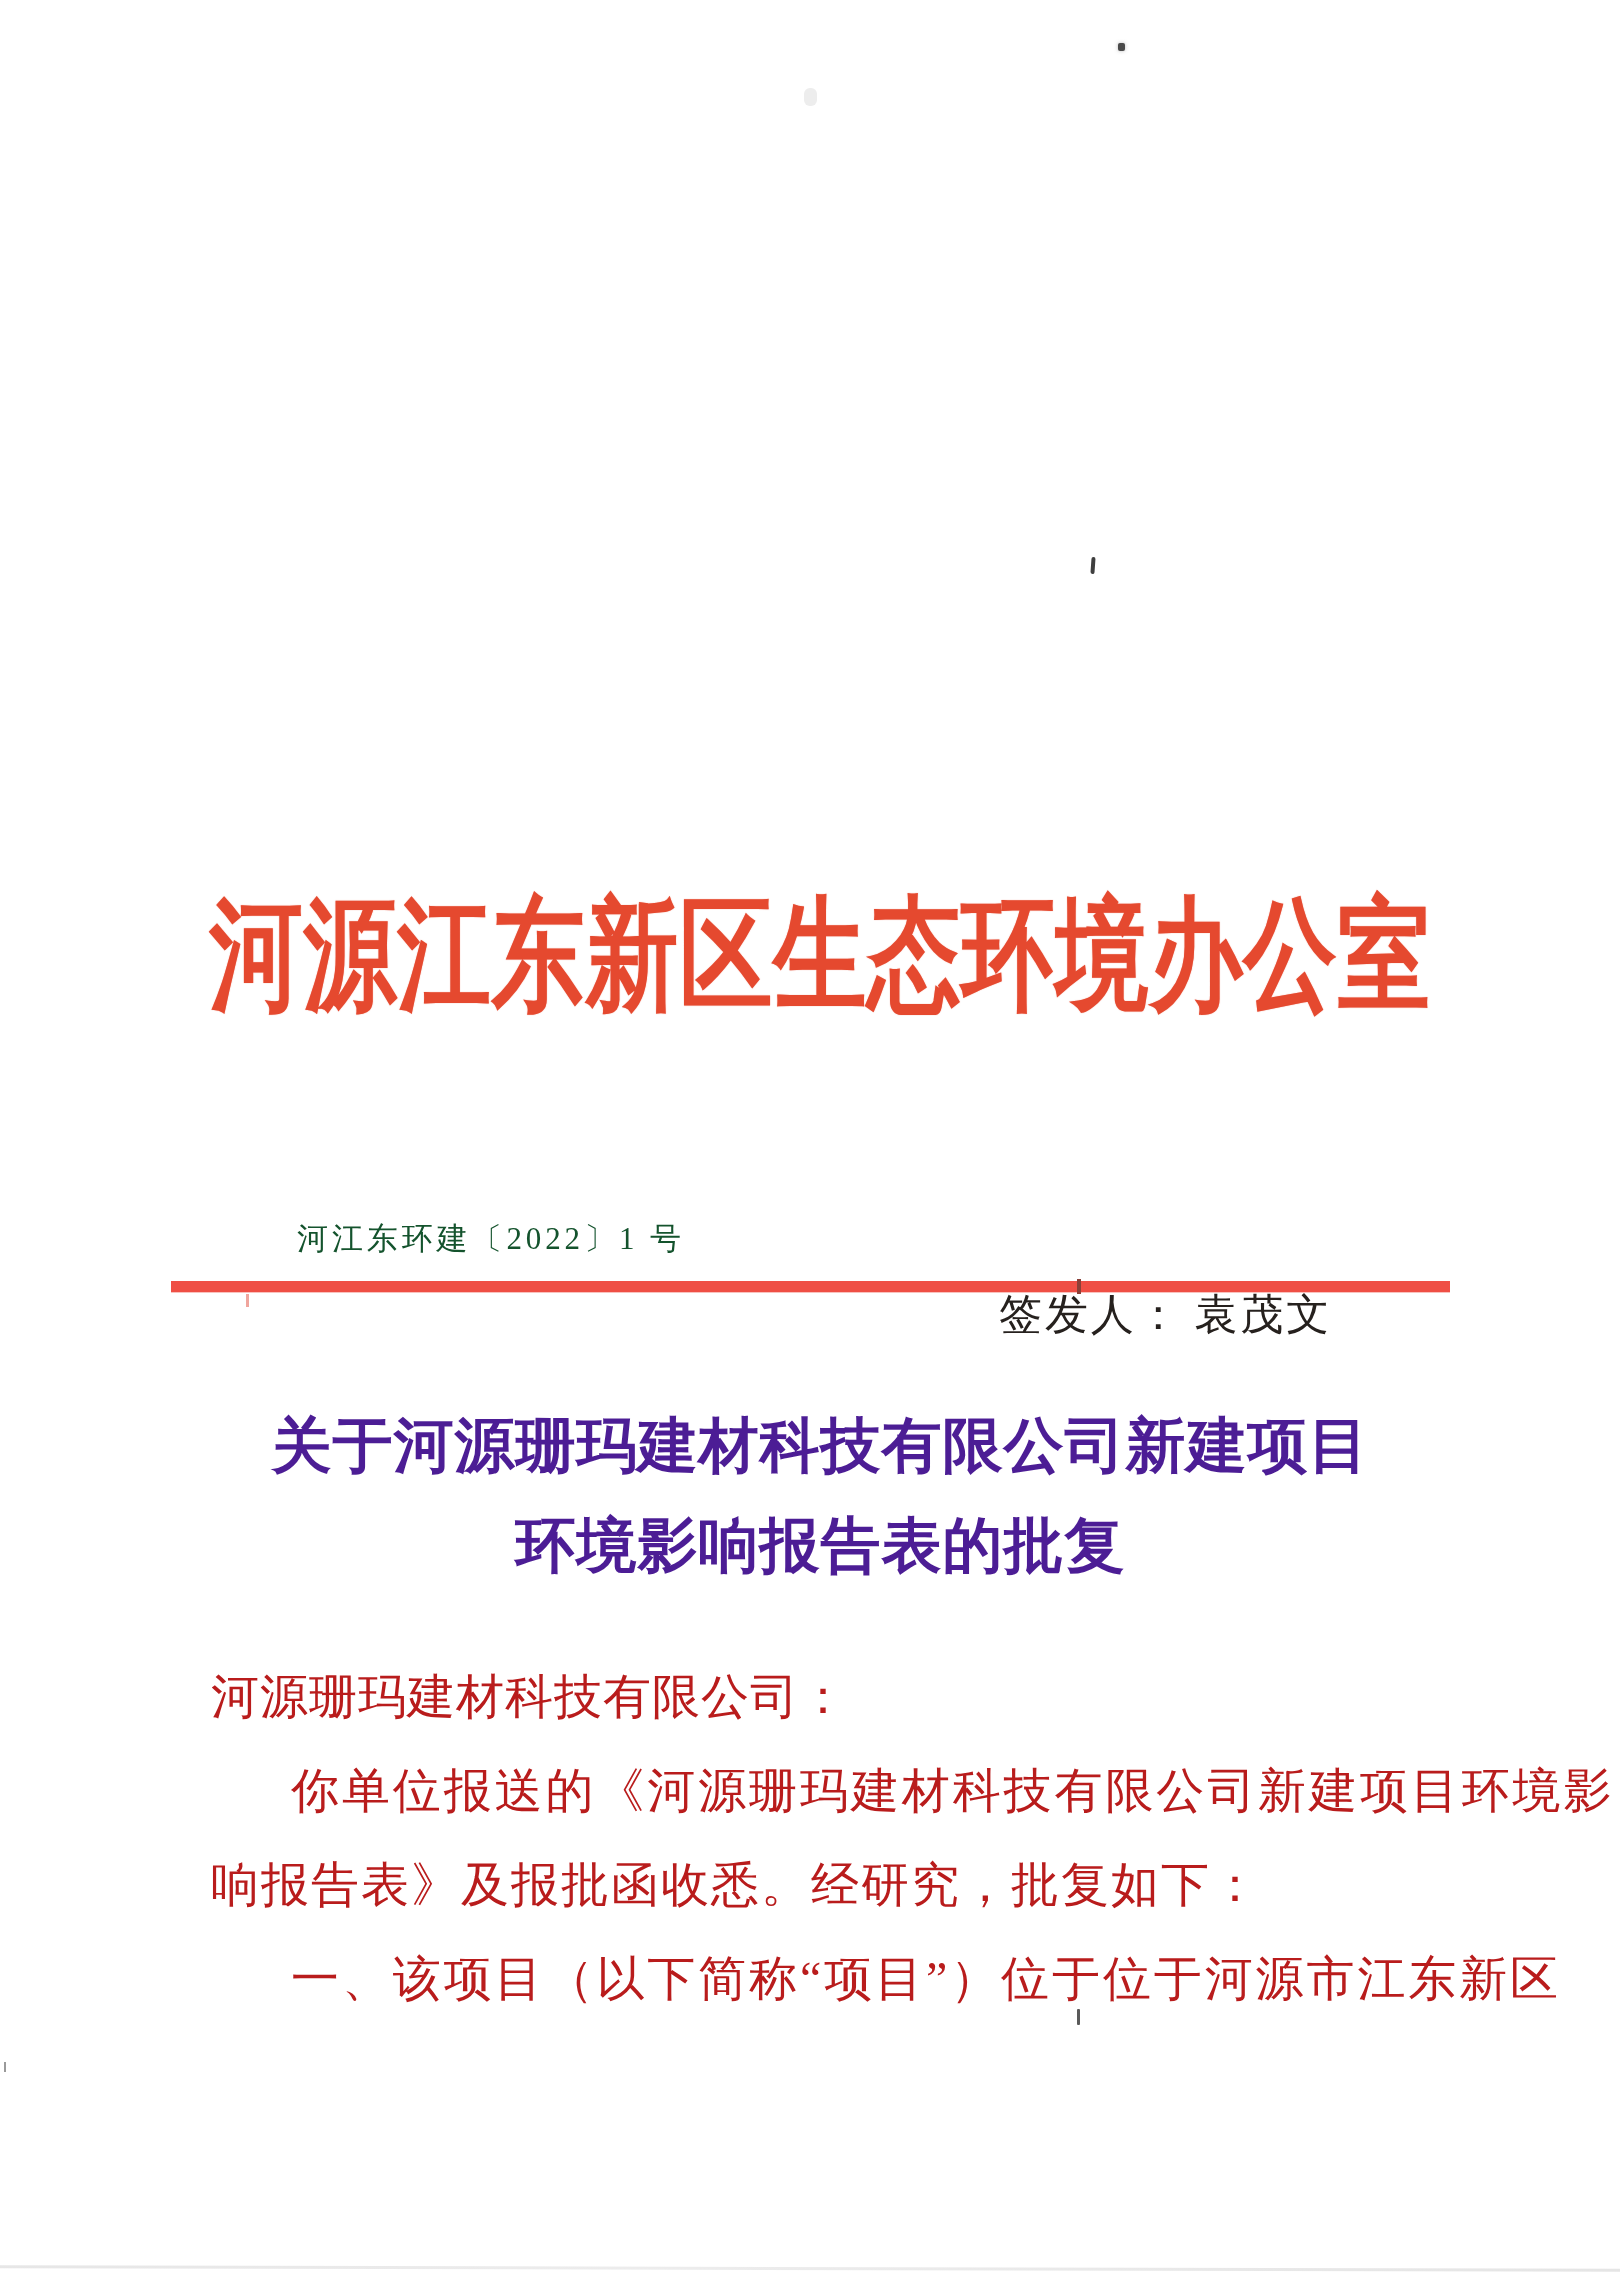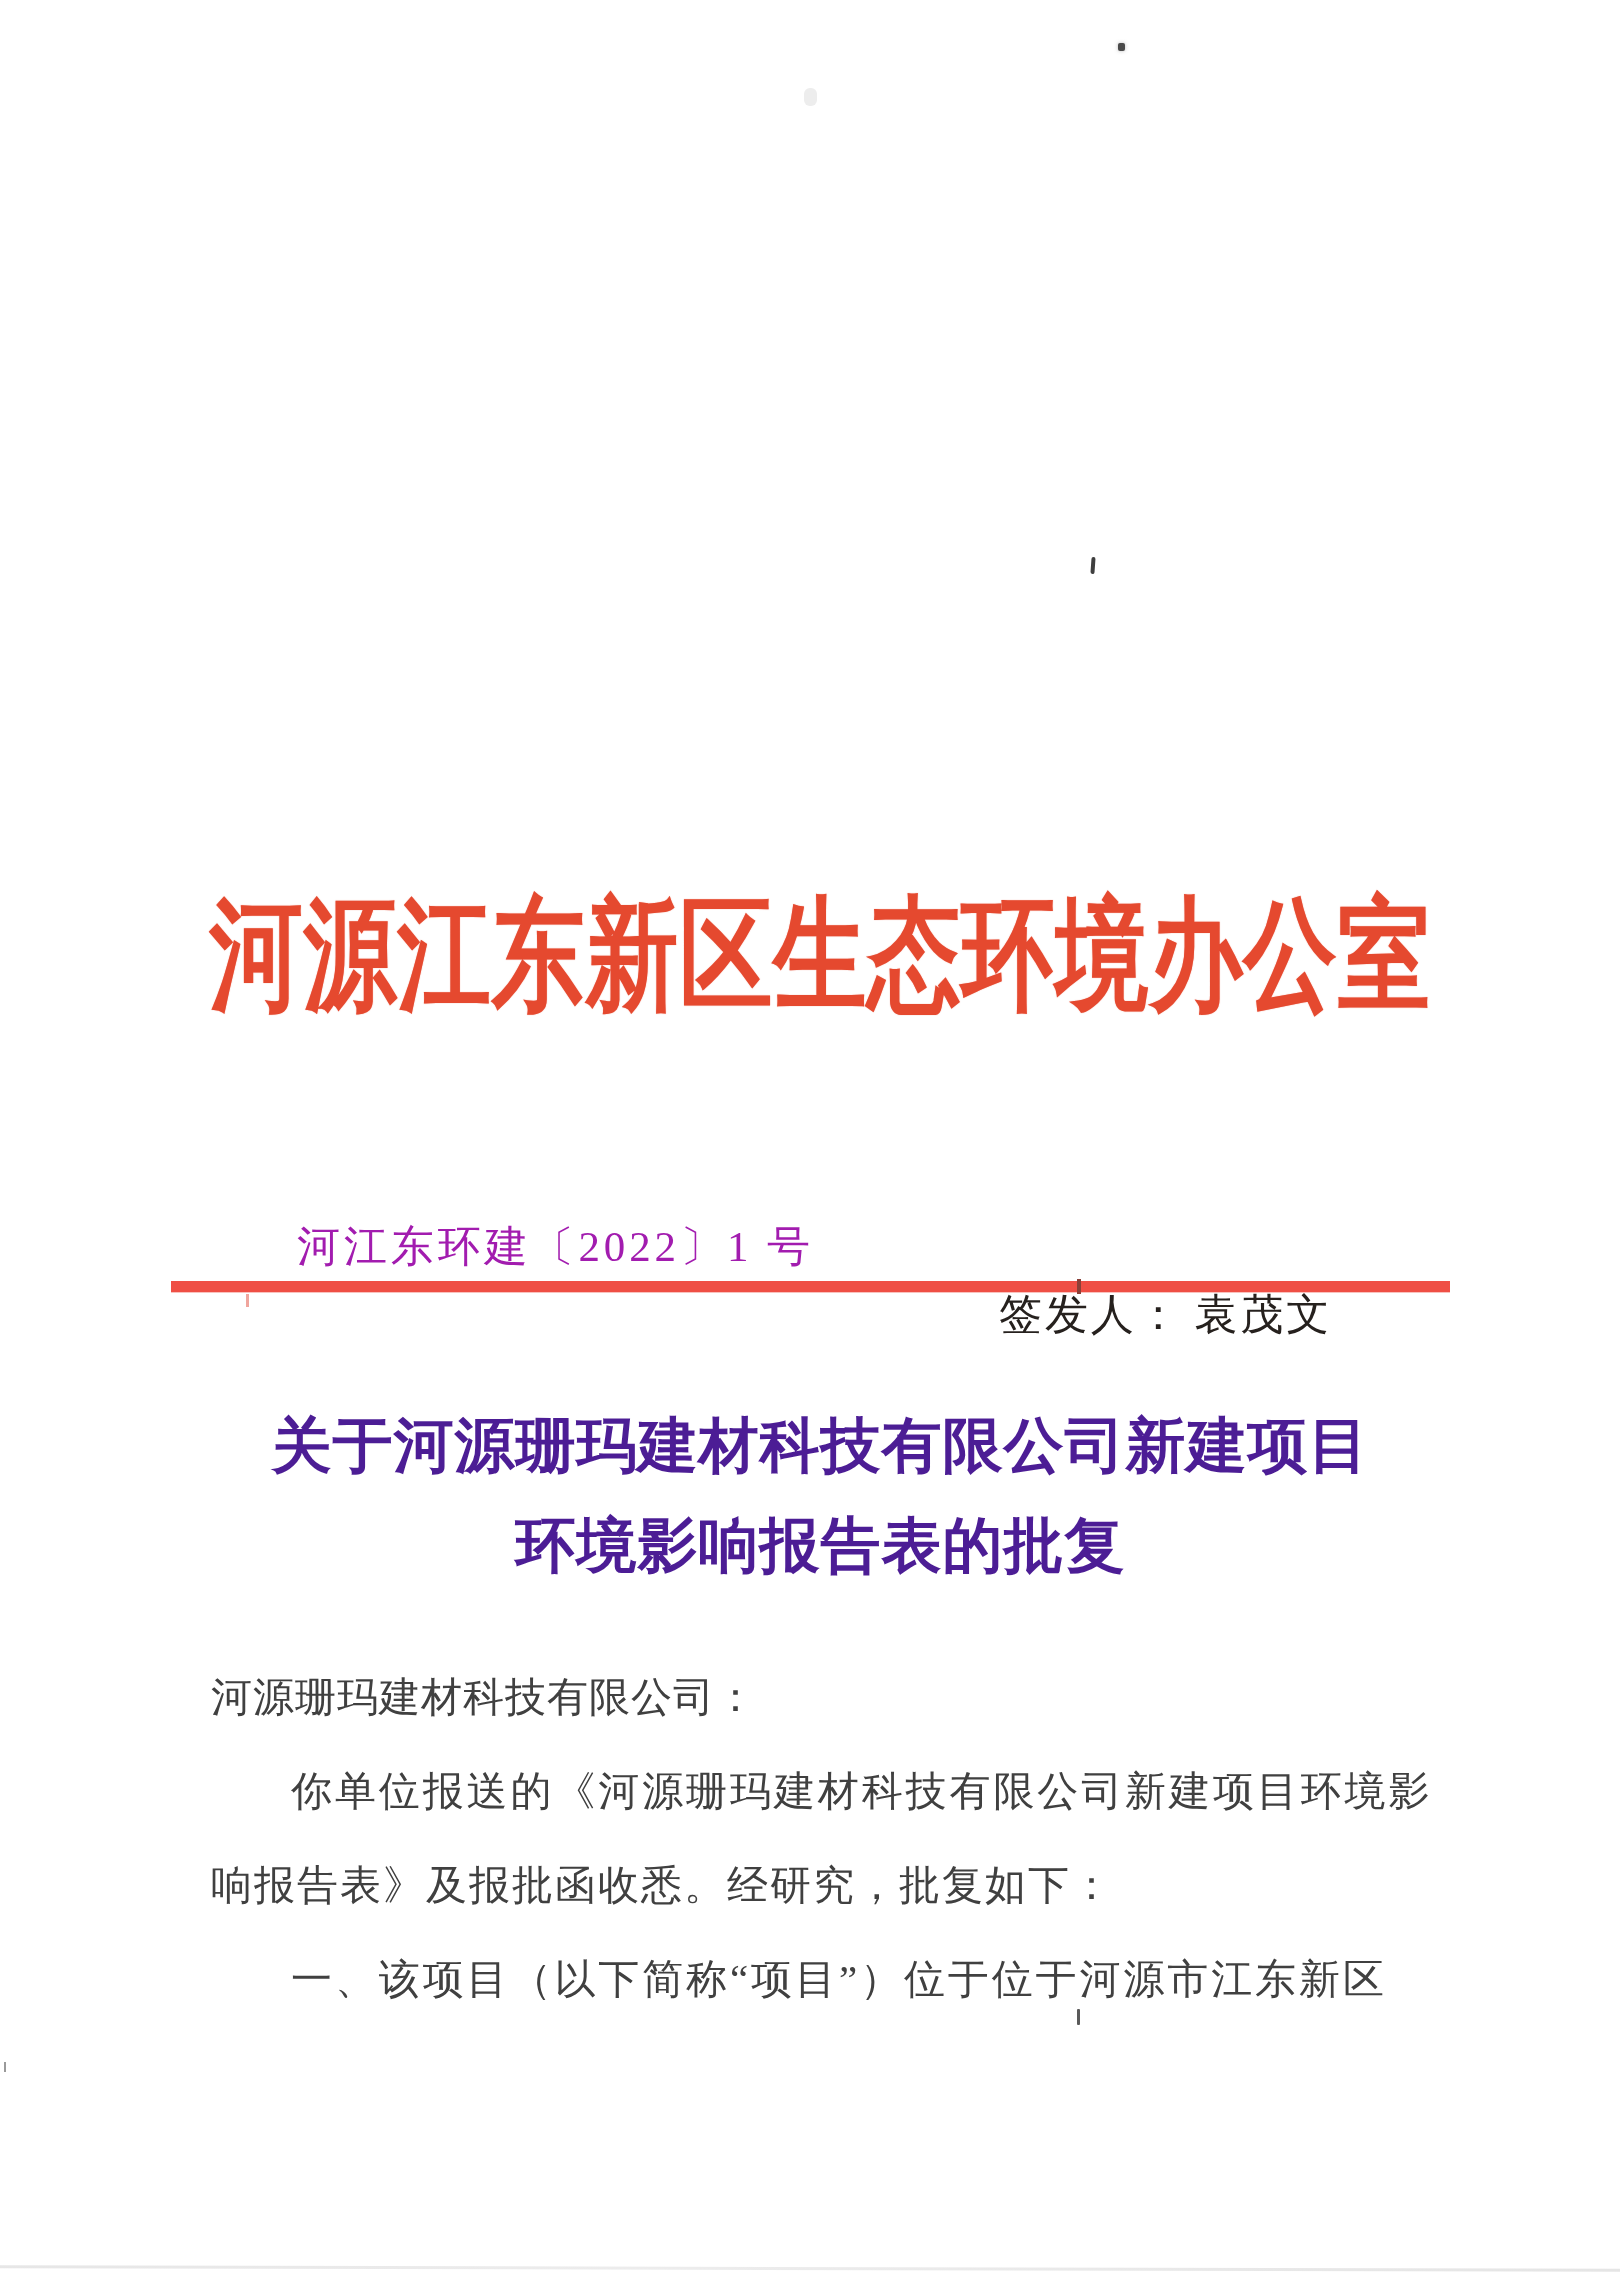--- a/index.html
+++ b/index.html
@@ -32,22 +32,22 @@
     transform: scaleY(1.32);
     transform-origin: top center;
     text-shadow: 0 0 1px rgba(229, 73, 47, 0.55);
   }
 
   
   .doc-number {
     position: absolute;
     top: 1218px;
     left: 297px;
-    font-size: 43px;
-    color: #a21caf;
+    font-size: 31px;
+    color: #14532d;
     letter-spacing: 3.9px;
     white-space: nowrap;
   }
   .signer {
     position: absolute;
     top: 1286px;
     left: 999px;
     font-size: 43px;
     color: #26211e;
     letter-spacing: 2.9px;
@@ -82,23 +82,23 @@
     letter-spacing: 1px;
     white-space: nowrap;
   }
 
   
   .body-text {
     position: absolute;
     top: 1650px;
     left: 211px;
     width: 1264px;
-    font-size: 41px;
+    font-size: 48px;
     line-height: 94px;
-    color: #404040;
+    color: #b91c1c;
     white-space: nowrap;
   }
   .body-line { letter-spacing: 1px; }
   .body-line.spacing-wide { letter-spacing: 2.9px; }
   .body-line.spacing-medium { letter-spacing: 2px; }
   .body-line.indent { padding-left: 80px; }
 
   
   .speck { position: absolute; }
   .speck-dot-top {

